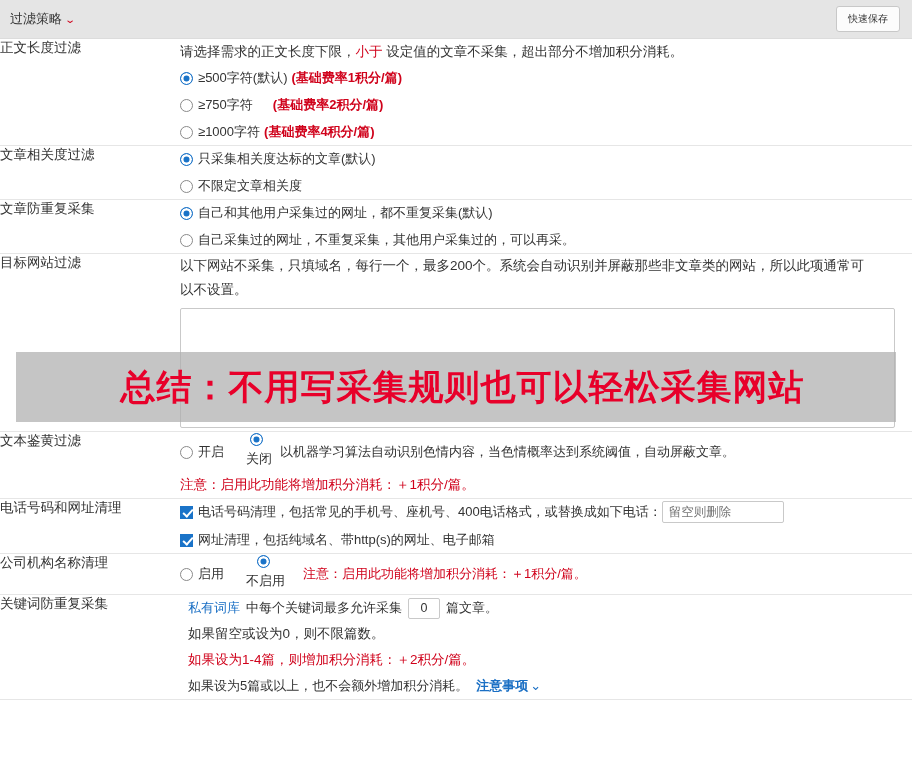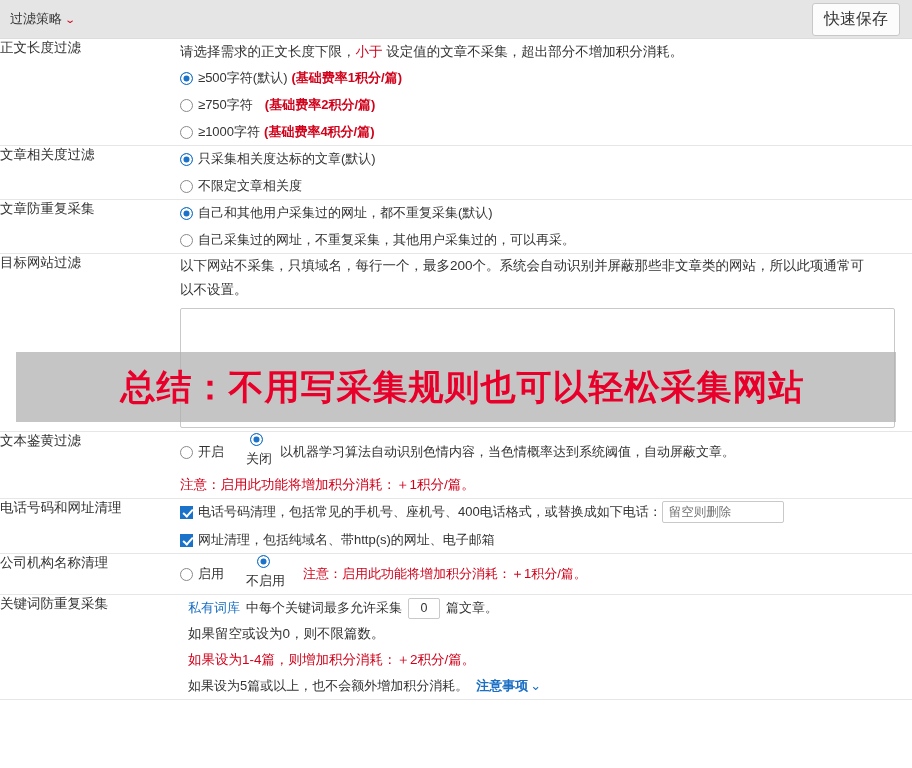--- a/index.html
+++ b/index.html
@@ -29,21 +29,21 @@
     margin-left: 4px;
     transform: scaleX(1.4);
     display: inline-block;
   }
   .header-spacer { flex: 1; }
   .quick-save {
     border: 1px solid #c8c8c8;
     background: #fcfcfc;
     border-radius: 3px;
     padding: 5px 11px;
-    font-size: 16px;
+    font-size: 10px;
     color: #333;
     cursor: pointer;
   }
 
   
   table.form {
     width: 912px;
     border-collapse: collapse;
     table-layout: fixed;
   }
@@ -203,21 +203,21 @@
           <span>请选择需求的正文长度下限，</span><span class="red">小于</span> <span>设定值的文章不采集，超出部分不增加积分消耗。</span>
         </div>
         <div class="opt">
           <span class="radio on"></span>
           <span class="opt-text">≥500字符(默认)</span>
           <span class="red-b" style="margin-left:4px">(基础费率1积分/篇)</span>
         </div>
         <div class="opt">
           <span class="radio"></span>
           <span class="opt-text">≥750字符</span>
-          <span class="red-b" style="margin-left:12px">(基础费率2积分/篇)</span>
+          <span class="red-b" style="margin-left:20px">(基础费率2积分/篇)</span>
         </div>
         <div class="opt">
           <span class="radio"></span>
           <span class="opt-text">≥1000字符</span>
           <span class="red-b" style="margin-left:4px">(基础费率4积分/篇)</span>
         </div>
       </td>
     </tr>
 
     <tr>

